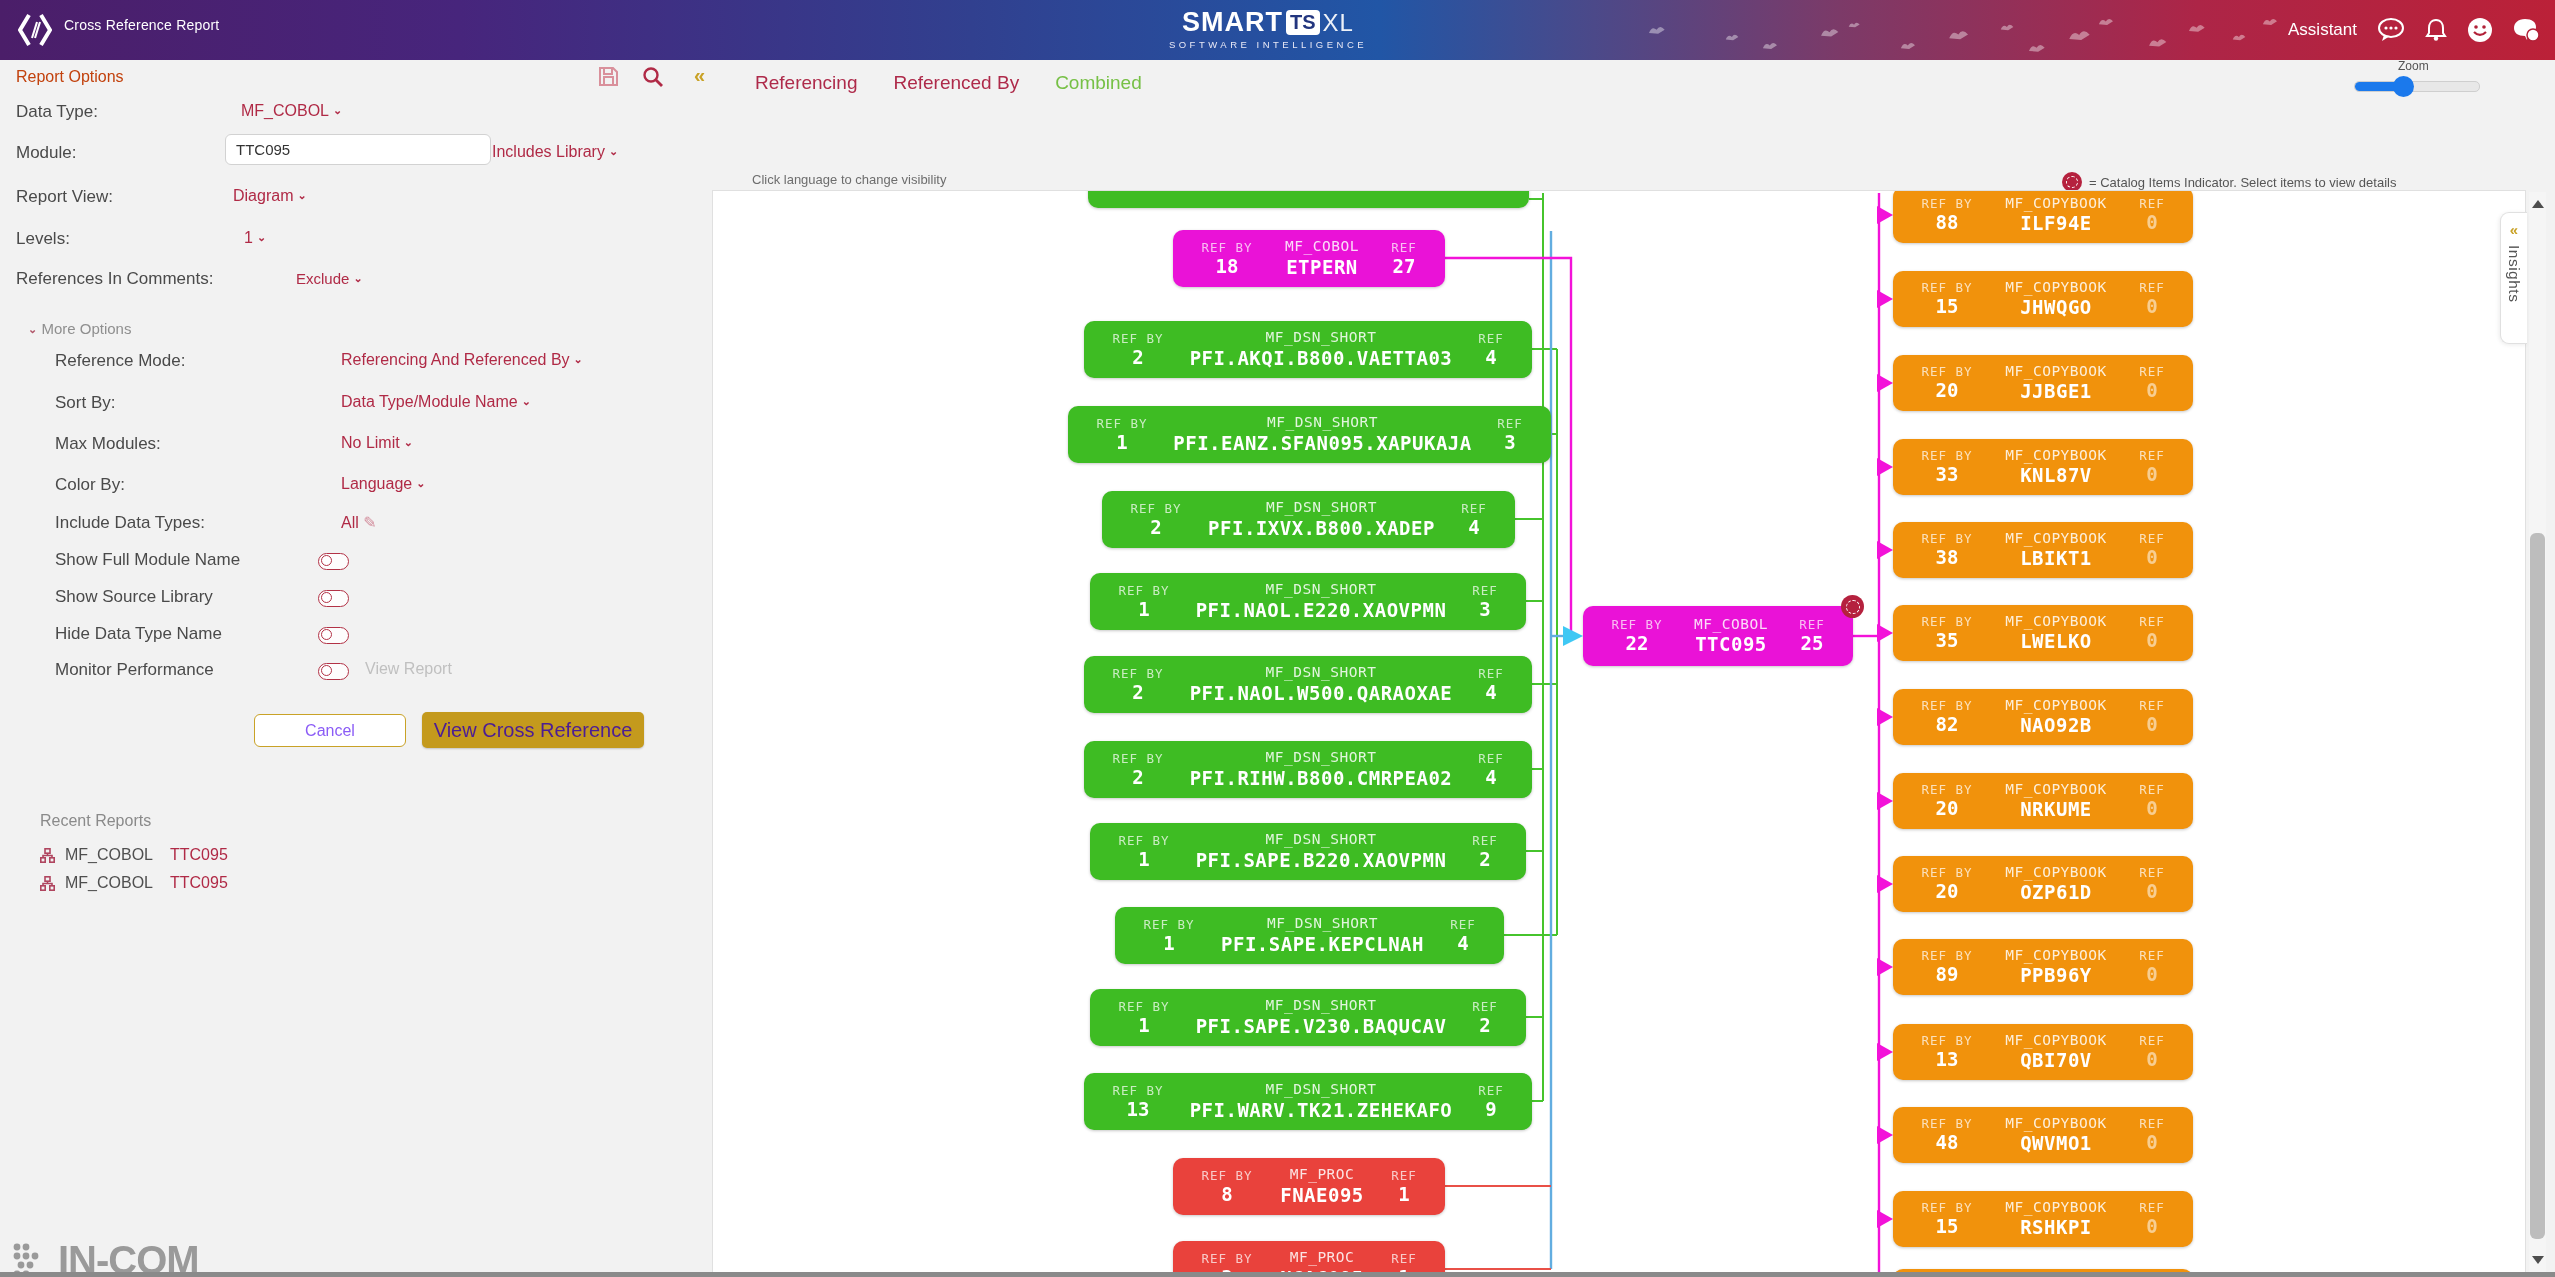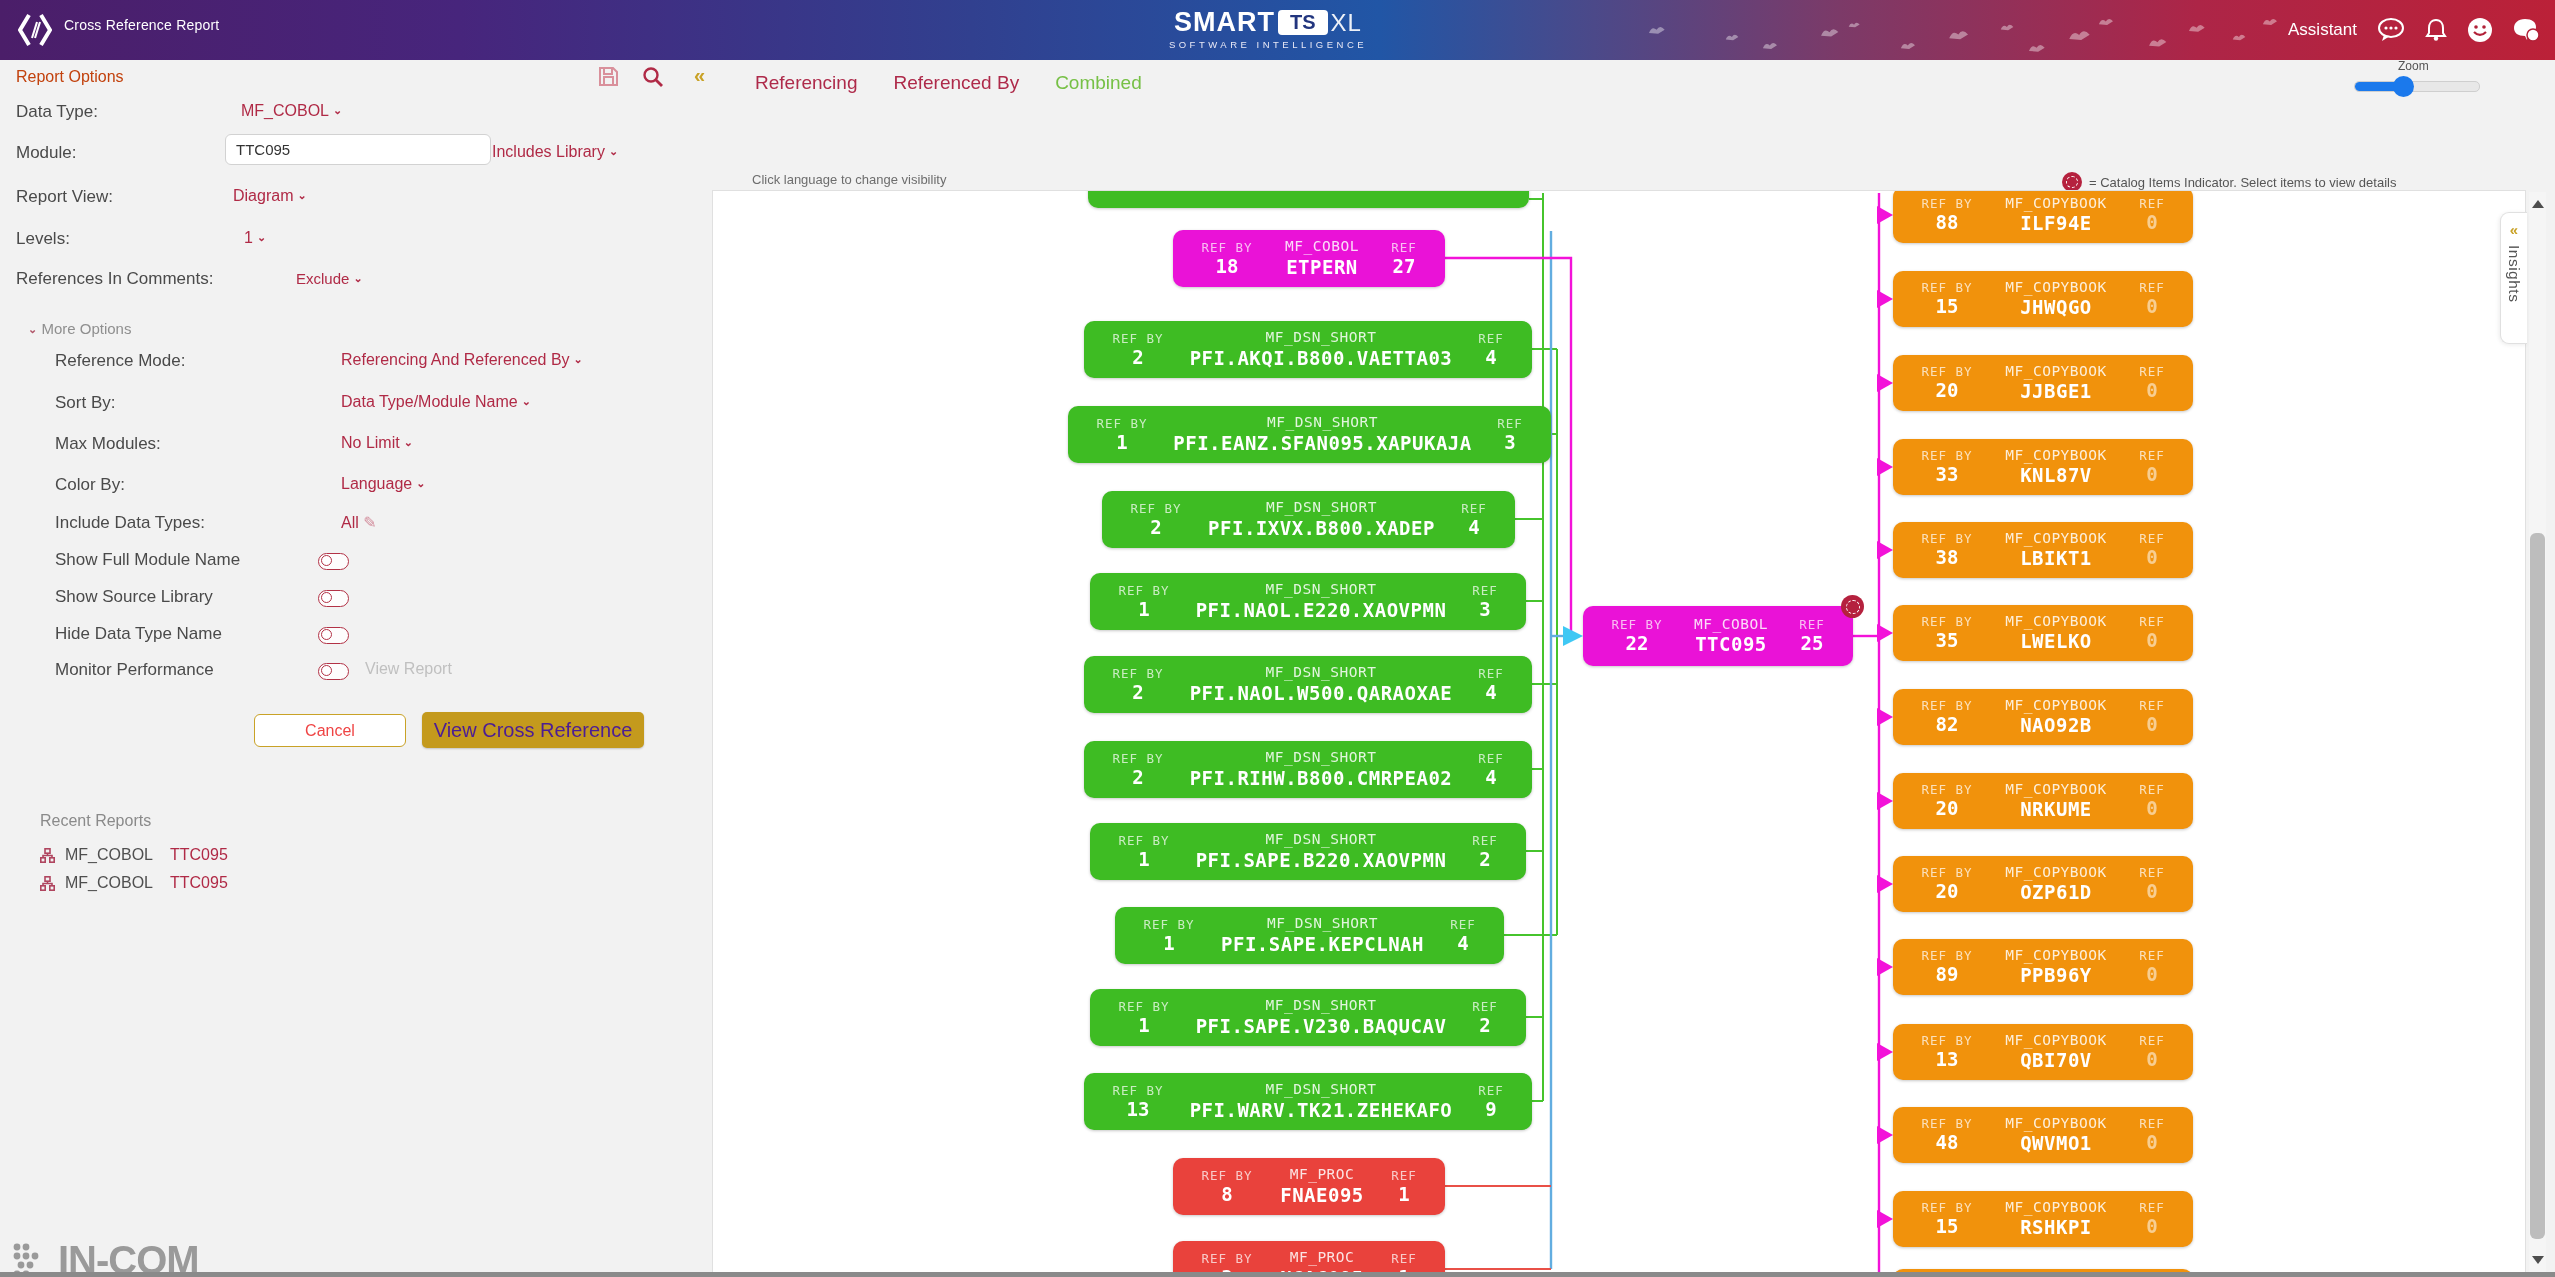--- a/index.html
+++ b/index.html
@@ -7,21 +7,21 @@
         font-family:"Liberation Sans",sans-serif;}
 
   
   #header{position:absolute;left:0;top:0;width:2555px;height:60px;
     background:linear-gradient(90deg,#4b1e69 0%,#47257c 18%,#31408f 38%,#2156a6 54%,#7c3a68 72%,#ad2547 86%,#bb2138 100%);}
   #logo-mark{position:absolute;left:18px;top:12px;}
   #header-title{position:absolute;left:64px;top:17px;color:#fff;font-size:14px;font-weight:500;letter-spacing:.2px;}
   #brand{position:absolute;left:1168px;top:7px;width:200px;text-align:center;color:#fff;}
   #brand .row{display:flex;align-items:center;justify-content:center;gap:2px;}
   #brand .smart{font-size:27px;font-weight:bold;letter-spacing:1px;}
-  #brand .tsbox{background:#fff;color:#22357e;font-weight:bold;font-size:20px;border-radius:4px;padding:1px 12px;margin:0 1px;}
+  #brand .tsbox{background:#fff;color:#22357e;font-weight:bold;font-size:20px;border-radius:4px;padding:1px 4px;margin:0 1px;}
   #brand .xl{font-size:24px;font-weight:300;color:rgba(255,255,255,.92);letter-spacing:1px;}
   #brand .tagline{font-size:9.5px;letter-spacing:3.5px;color:#e9e9f6;margin-top:1px;}
   #header-right{position:absolute;right:14px;top:0;height:60px;display:flex;align-items:center;gap:20px;color:#fff;}
   #assistant-label{font-size:17px;}
   .hicon{display:flex;align-items:center;}
   #birds{position:absolute;left:0;top:0;width:2555px;height:60px;pointer-events:none;}
 
   
   .panel-title{position:absolute;left:16px;top:68px;font-size:16px;color:#c2410c;}
   .side-icon{position:absolute;cursor:pointer;}
@@ -29,21 +29,21 @@
   .fvalue{position:absolute;font-size:16px;color:#b02a46;white-space:nowrap;cursor:pointer;font-weight:500;}
   .chev{font-size:11px;font-weight:bold;margin-left:4px;vertical-align:2px;display:inline-block;}
   #module-input{position:absolute;left:225px;top:134px;width:244px;height:29px;border:1px solid #d2d2d2;
     border-radius:6px;background:#fff;font-size:15px;color:#333;padding:0 10px;font-family:"Liberation Sans",sans-serif;}
   #more-options{position:absolute;left:24px;top:320px;font-size:15px;color:#8f8f8f;cursor:pointer;}
   #more-options .chev{color:#b05568;}
   .toggle{position:absolute;left:318px;width:29px;height:15px;border:1.6px solid #b23246;border-radius:9px;cursor:pointer;background:#fdfdfd;}
   .toggle::after{content:"";position:absolute;left:1.5px;top:1.2px;width:9px;height:9px;border:1.6px solid #b23246;border-radius:50%;background:#fff;}
   .tgl-suffix{position:absolute;font-size:16px;color:#c0c0c0;}
   #cancel-btn{position:absolute;left:254px;top:714px;width:152px;height:33px;background:#fff;border:1.5px solid #c9a227;
-    border-radius:6px;color:#ef4444;font-size:16px;font-family:"Liberation Sans",sans-serif;cursor:pointer;}
+    border-radius:6px;color:#8b5cf6;font-size:16px;font-family:"Liberation Sans",sans-serif;cursor:pointer;}
   #submit-btn{position:absolute;left:422px;top:712px;width:222px;height:36px;background:#c49a1d;border:none;
     border-radius:5px;color:#4c1d95;font-size:20px;font-weight:500;font-family:"Liberation Sans",sans-serif;cursor:pointer;box-shadow:0 1px 2px rgba(0,0,0,.2);}
   #recent-title{position:absolute;left:40px;top:812px;font-size:16px;color:#8a8a8a;}
   .recent-row{position:absolute;left:40px;display:flex;align-items:center;gap:10px;font-size:16px;cursor:pointer;}
   .recent-type{color:#4f4f4f;width:95px;}
   .recent-name{color:#b02a46;}
   #incom{position:absolute;left:12px;top:1238px;display:flex;align-items:center;gap:6px;color:#9a9a9a;}
   #incom .txt{font-size:40px;font-weight:800;letter-spacing:-1px;font-family:"Liberation Sans",sans-serif;}
 
   

